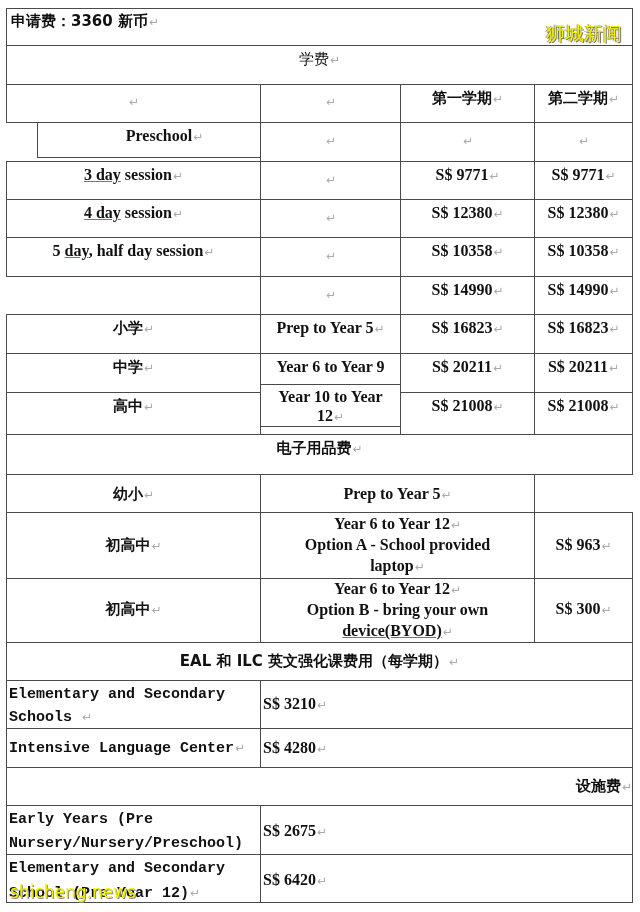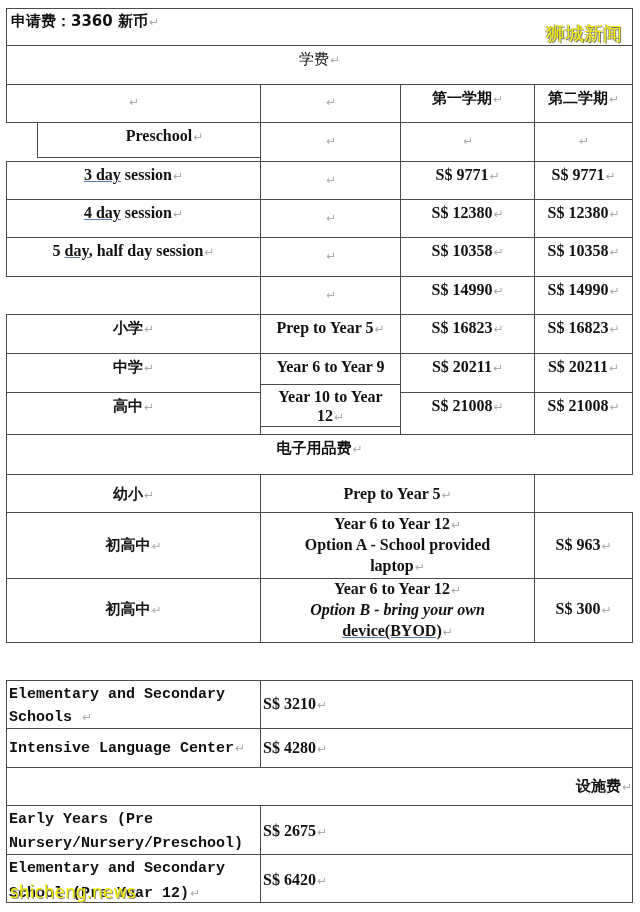--- a/index.html
+++ b/index.html
@@ -171,27 +171,30 @@
   </div>
   <div class="cell serif c" style="left:534px;top:512px;width:99px;height:67px;">
       <div class="t" style="top:22px;"><span>S$ 963</span><span class="pm">↵</span></div>
     </div>
 
   <div class="cell cjk c" style="left:6px;top:578px;width:255px;height:65px;">
       <div class="t" style="top:20px;font-weight:bold;"><span>初高中</span><span class="pm">↵</span></div>
     </div>
   <div class="cell serif c" style="left:260px;top:578px;width:275px;height:65px;">
     <div class="t" style="top:0px;"><span>Year 6 to Year 12</span><span class="pm">↵</span></div>
-    <div class="t" style="top:21px;font-style:italic;"><span>Option B - bring your own</span></div>
+    <div class="t" style="top:21px;"><span>Option B - bring your own</span></div>
     <div class="t" style="top:42px;"><span class="ul">device(BYOD)</span><span class="pm">↵</span></div>
   </div>
   <div class="cell serif c" style="left:534px;top:578px;width:99px;height:65px;">
       <div class="t" style="top:20px;"><span>S$ 300</span><span class="pm">↵</span></div>
     </div>
 
+  <div class="cell cjk c" style="left:6px;top:642px;width:627px;height:39px;">
+    <div class="t" style="top:8px;font-weight:bold;"><span>EAL 和 ILC 英文强化课费用（每学期）</span><span class="pm">↵</span></div>
+  </div>
 
   <div class="cell mono left" style="left:6px;top:680px;width:255px;height:49px;">
     <div class="t" style="top:2px;left:2px;line-height:23px;"><span>Elementary and Secondary</span></div>
     <div class="t" style="top:25px;left:2px;line-height:23px;"><span>Schools</span> <span class="pm">↵</span></div>
   </div>
   <div class="cell serif" style="left:260px;top:680px;width:373px;height:49px;padding-left:12px;">
       <div class="t" style="top:13px;left:2px;"><span>S$ 3210</span><span class="pm">↵</span></div>
     </div>
 
   <div class="cell mono left" style="left:6px;top:728px;width:255px;height:40px;">

